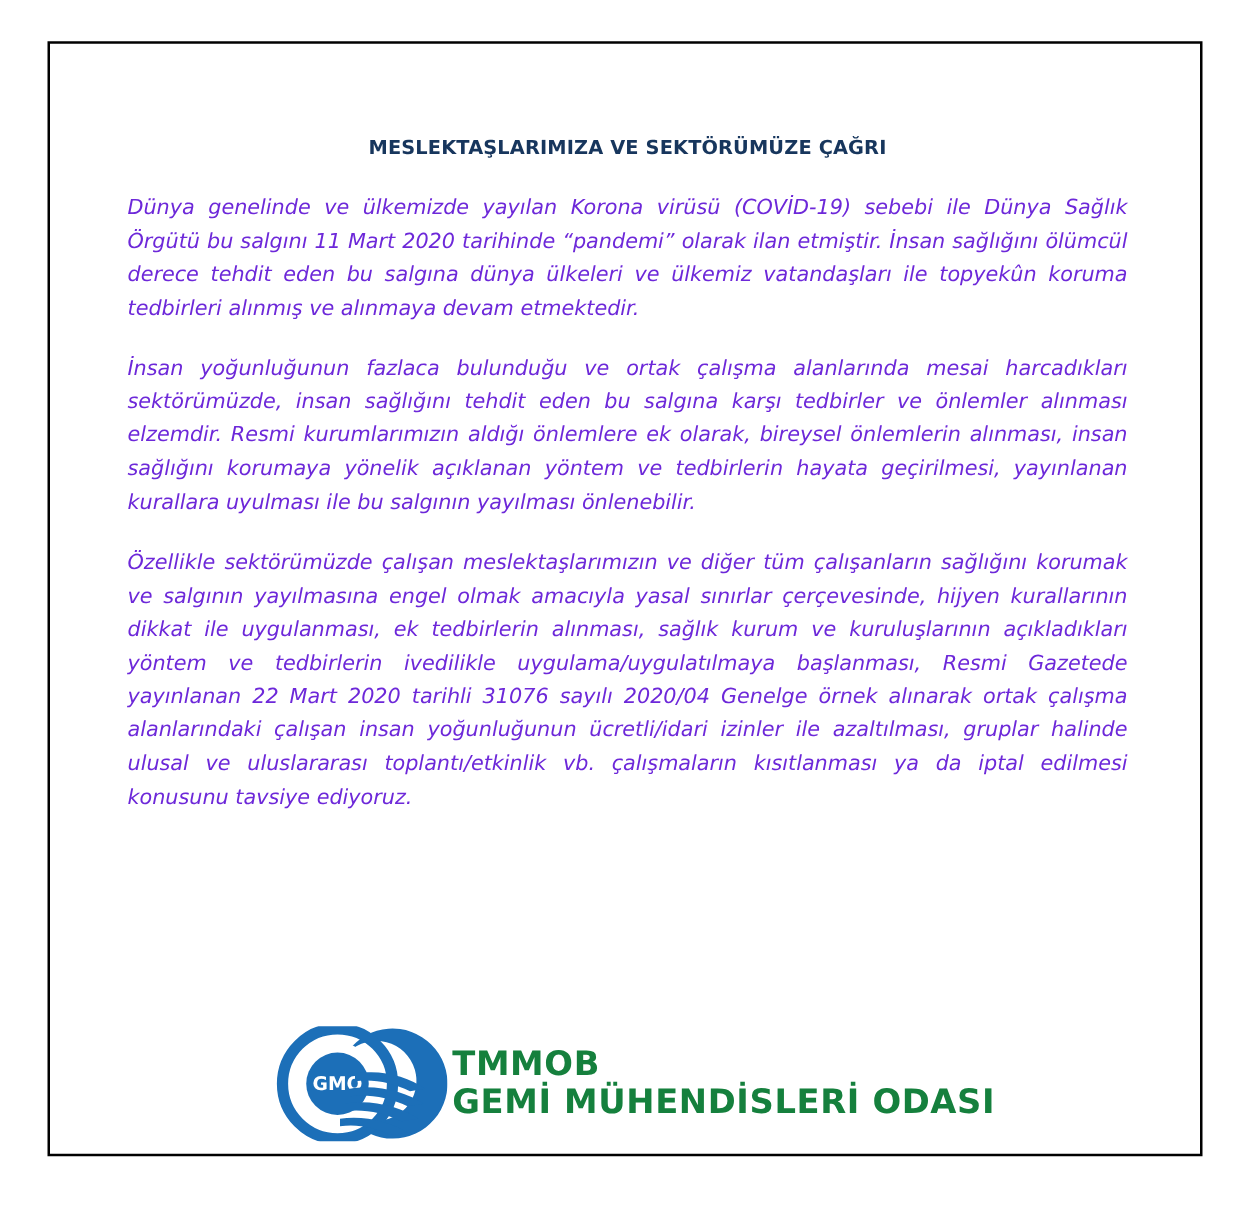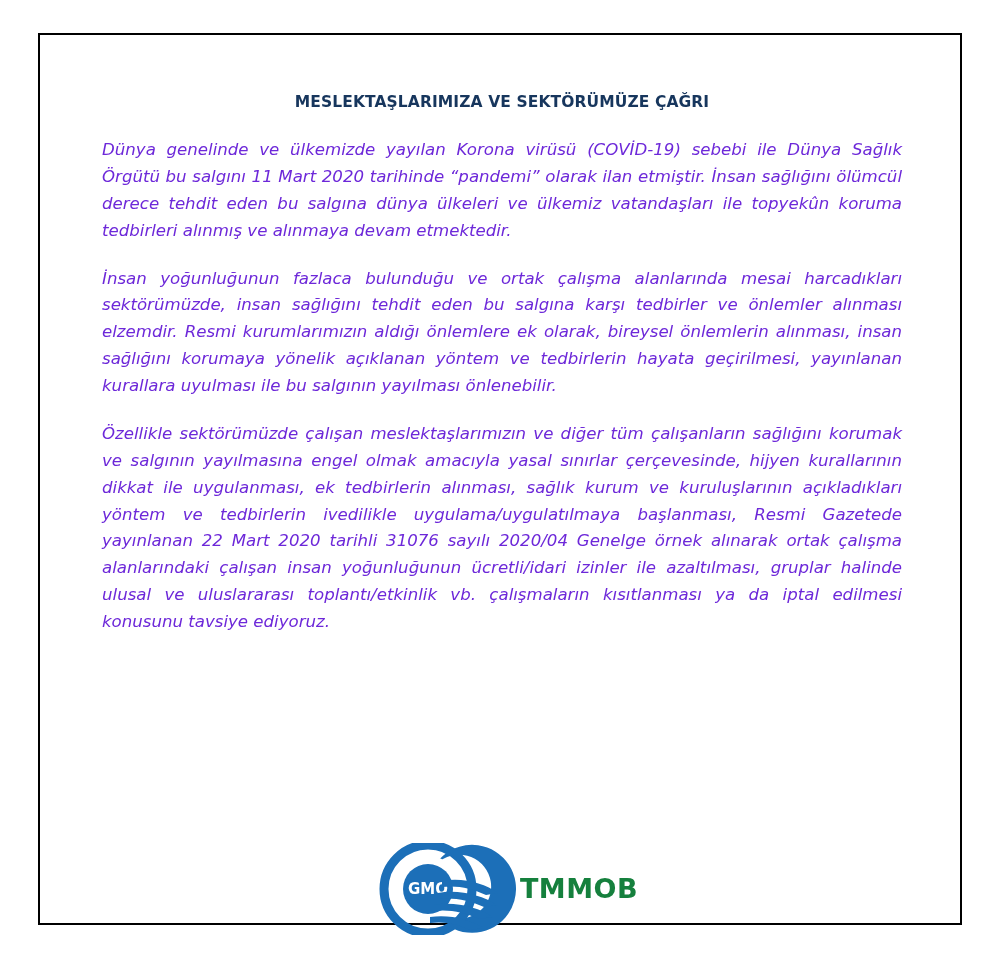--- a/index.html
+++ b/index.html
@@ -40,41 +40,41 @@
     top: 58px;
     width: 800px;
   }
 
   .doc-title {
     text-align: center;
     font-size: 15.5px;
     font-weight: 700;
     color: #17365d;
     letter-spacing: 0.1px;
-    margin: 0 0 26px 0;
+    margin: 16px 0 26px 0;
     font-family: "DejaVu Sans", sans-serif;
   }
 
   .para {
     text-align: justify;
     text-justify: inter-word;
     font-size: 16.6px;
     line-height: 1.62;
     color: #6d28d9;
     margin: 0 0 21px 0;
     font-family: "DejaVu Sans", sans-serif;
     font-style: italic;
   }
   .para:last-of-type { margin-bottom: 0; }
 
   
   .logo-block {
     position: absolute;
     left: 0;
-    top: 808px;
+    top: 786px;
     width: 924px;
     display: flex;
     align-items: center;
     justify-content: center;
     gap: 0px;
   }
 
   .logo-mark {
     position: relative;
     width: 150px;
@@ -136,18 +136,19 @@
             <path d="M76 38 C96 34 118 40 132 50 L120 52 C106 45 90 42 76 44 Z"></path>
             <path d="M72 50 C92 46 116 52 131 62 L118 64 C104 57 86 54 72 56 Z"></path>
             <path d="M68 62 C88 58 112 64 127 74 L113 76 C99 69 82 66 68 68 Z"></path>
             <path d="M64 74 C82 71 104 76 118 85 L104 87 C92 81 78 78 64 80 Z"></path>
           </g>
         </svg>
       </div>
 
       <div class="logo-text">
         <span class="l1">TMMOB</span>
+        <span class="l2">GEMİ MÜHENDİSLERİ ODASI</span>
       </div>
 
     </div>
 
   </div>
 </div>
 
 </body></html>

